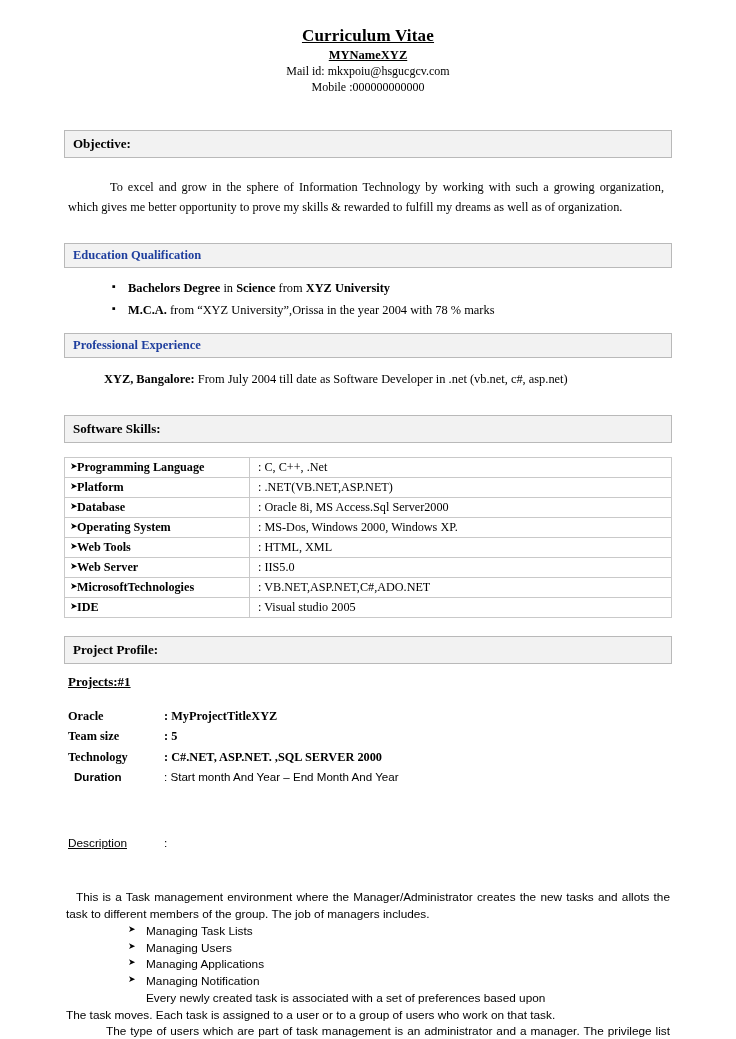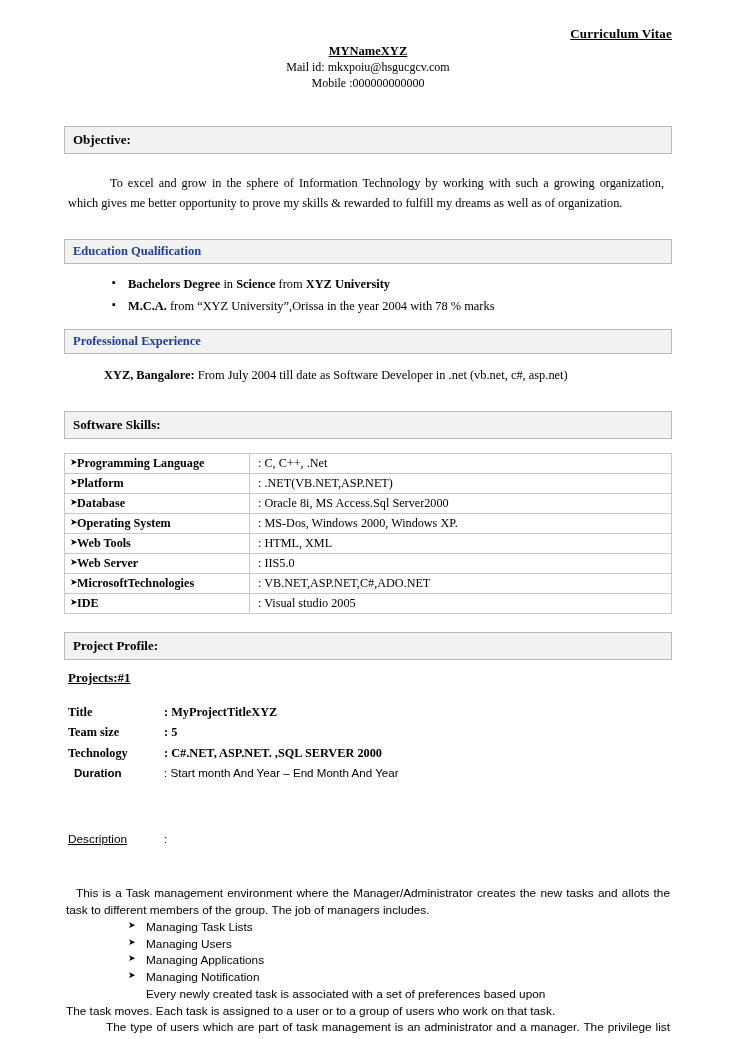--- a/index.html
+++ b/index.html
@@ -17,22 +17,22 @@
   }
   .page {
     width: 736px;
     height: 1039px;
     padding: 22px 64px 0 64px;
     position: relative;
   }
 
   
   .cv-title {
-    text-align: right;
-    font-size: 13px;
+    text-align: center;
+    font-size: 17px;
     font-weight: bold;
     text-decoration: underline;
     letter-spacing: 0.2px;
     margin: 4px 0 2px 0;
     font-family: "Liberation Serif", serif;
   }
   .cv-name {
     text-align: center;
     font-size: 12.5px;
     font-weight: bold;
@@ -300,21 +300,21 @@
 
   <div class="bar plain">Project Profile:</div>
   <div class="spacer-10"></div>
   <div class="projects-label">Projects:#1</div>
 
   <div class="spacer-16"></div>
 
   <table class="proj">
     <tbody>
       <tr>
-        <td class="pk">Title</td>
+        <td class="pk">Oracle</td>
         <td class="pv">: MyProjectTitleXYZ</td>
       </tr>
       <tr>
         <td class="pk">Team size</td>
         <td class="pv">: 5</td>
       </tr>
       <tr>
         <td class="pk">Technology</td>
         <td class="pv">: C#.NET, ASP.NET. ,SQL SERVER 2000</td>
       </tr>

